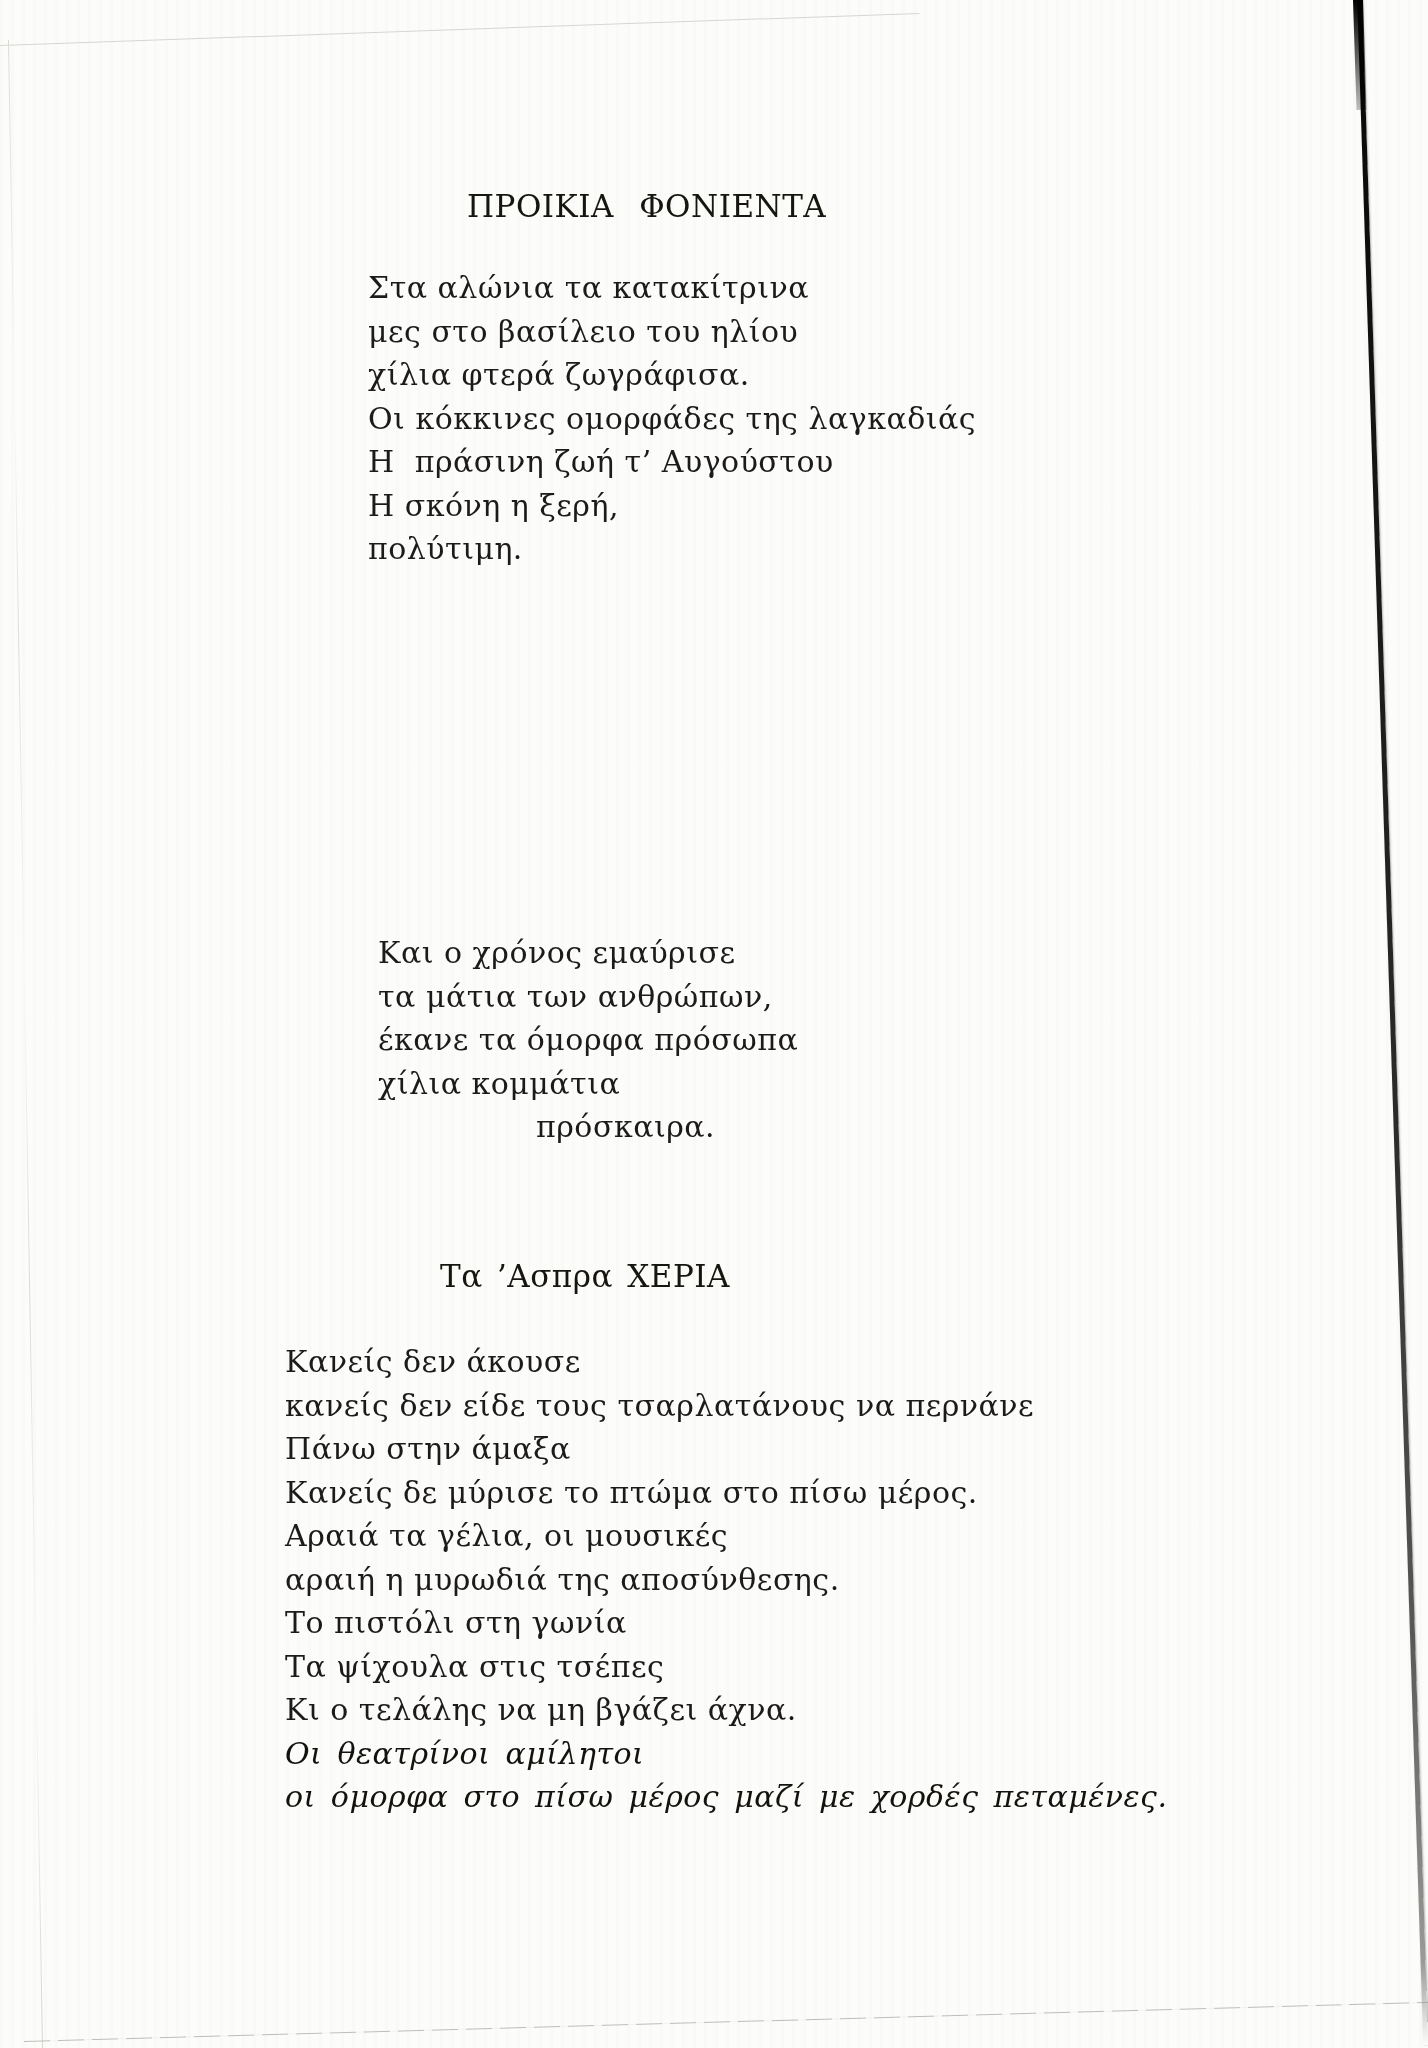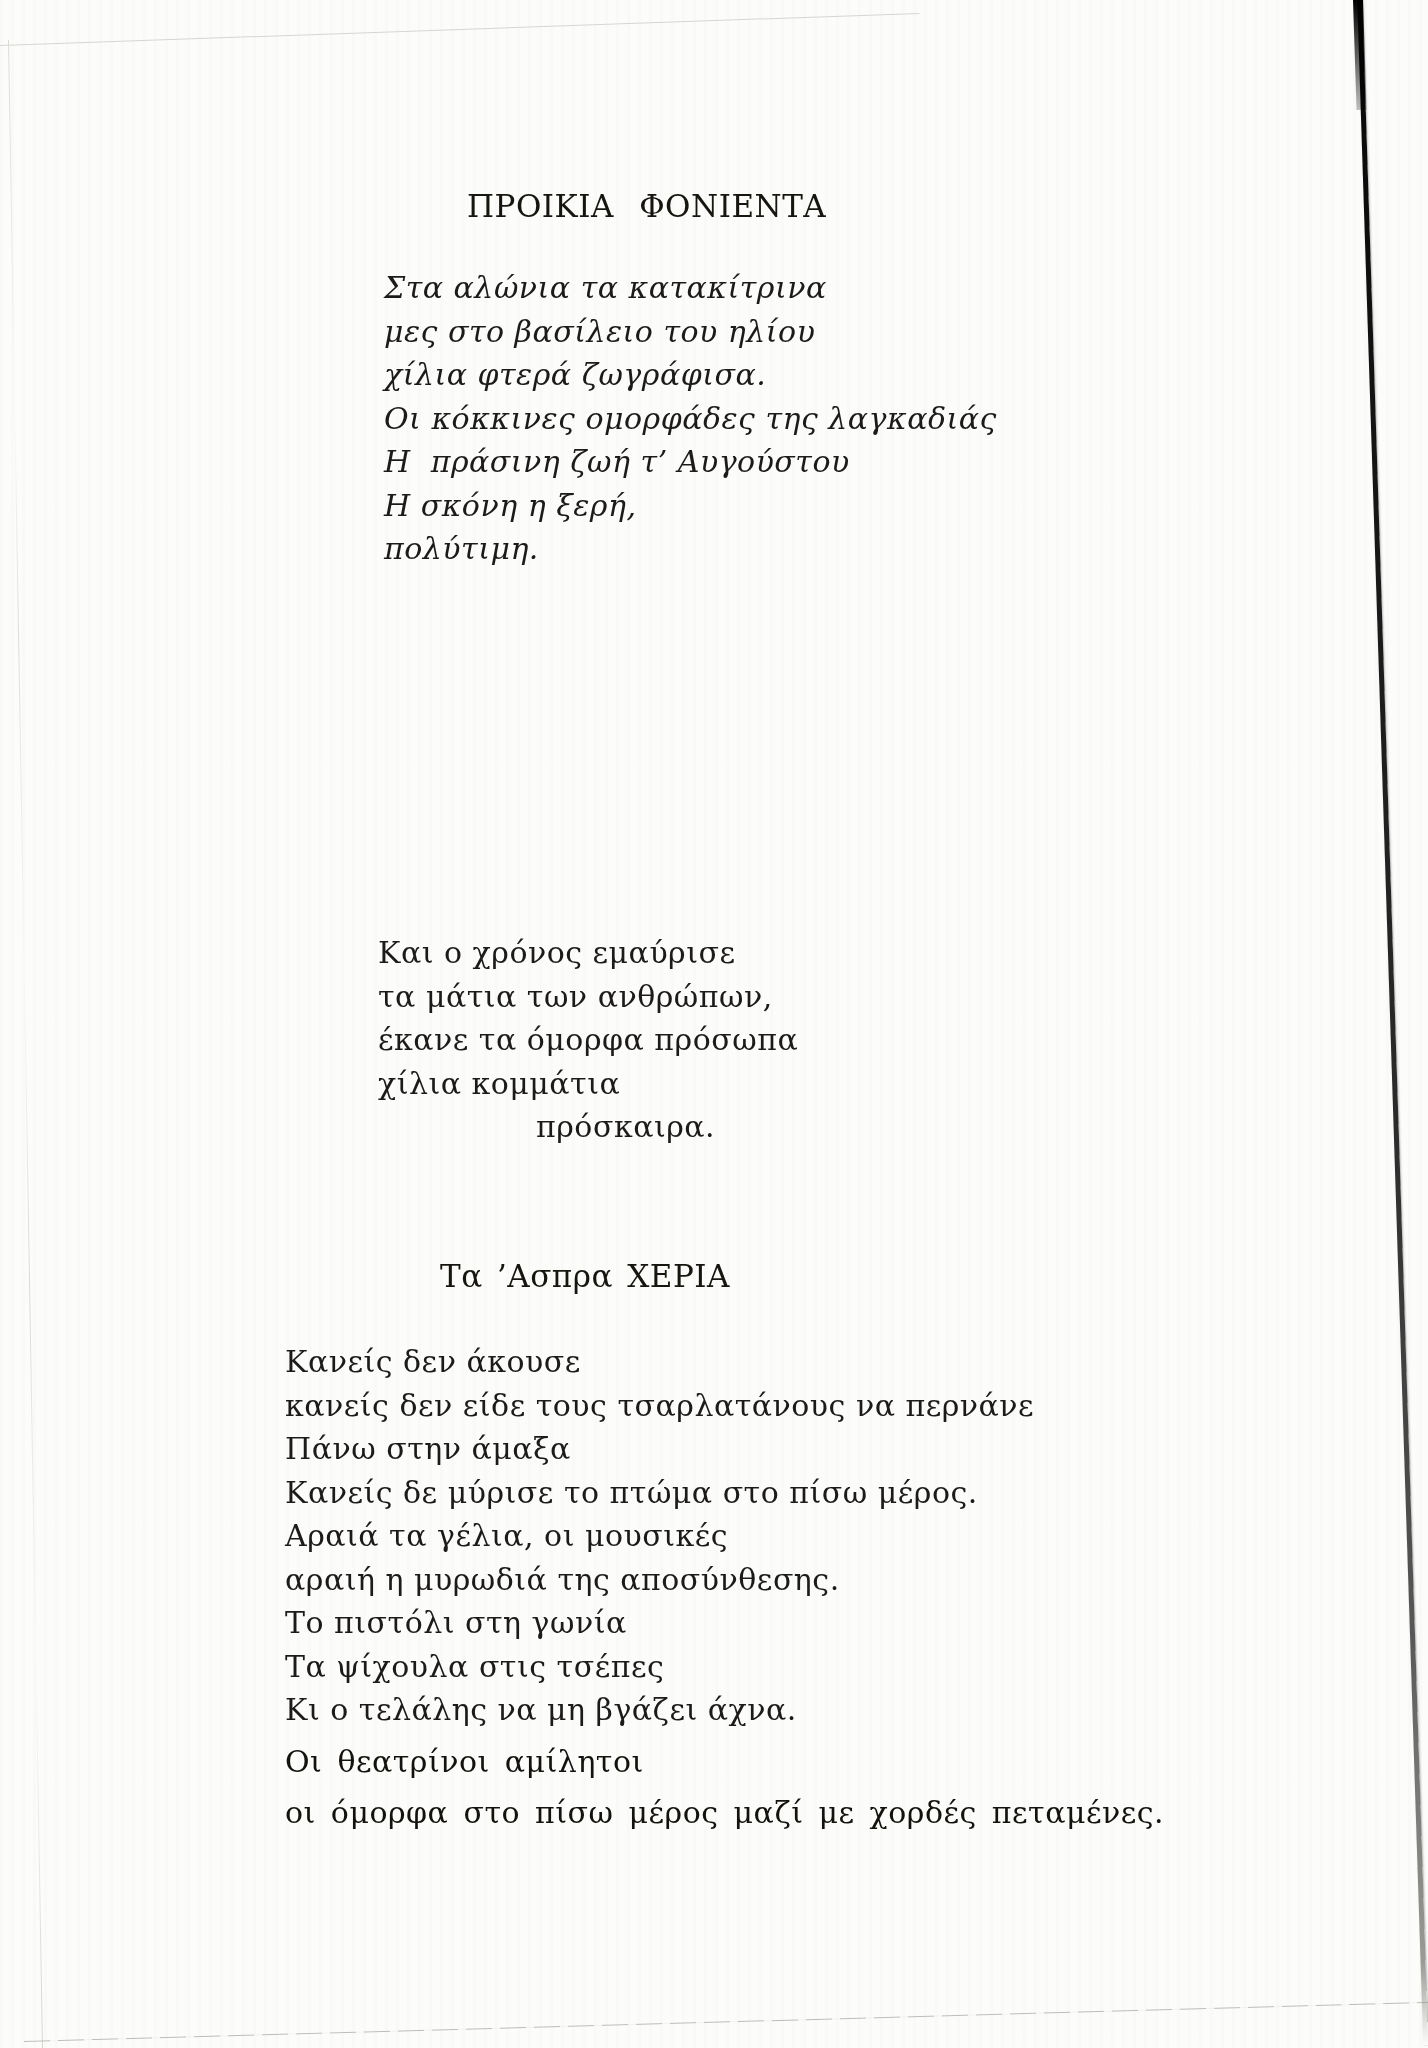--- a/index.html
+++ b/index.html
@@ -74,25 +74,25 @@
   .stanza, .poem-block {
     position: absolute;
     font-size: 30px;
     line-height: 43.5px;
     letter-spacing: 0.5px;
     color: #1d1b19;
   }
   .line { white-space: pre; }
   .line.indent { padding-left: 158px; }
   .line.italic {
+    font-style: italic;
     word-spacing: 5px;
     color: #14120e;
-    margin-top: 8px;
   }
-  .stanza-1 { left: 384px; top: 266px; font-style: italic; }
+  .stanza-1 { left: 368px; top: 266px; }
   .stanza-2 { left: 377px; top: 637px; }
   .stanza-3 { left: 378px; top: 931px; }
   .poem2-lines { left: 285px; top: 1340px; }
 </style>
 </head>
 <body>
 
 <div class="scan-page">
 
   <div class="edge edge-top"></div>

